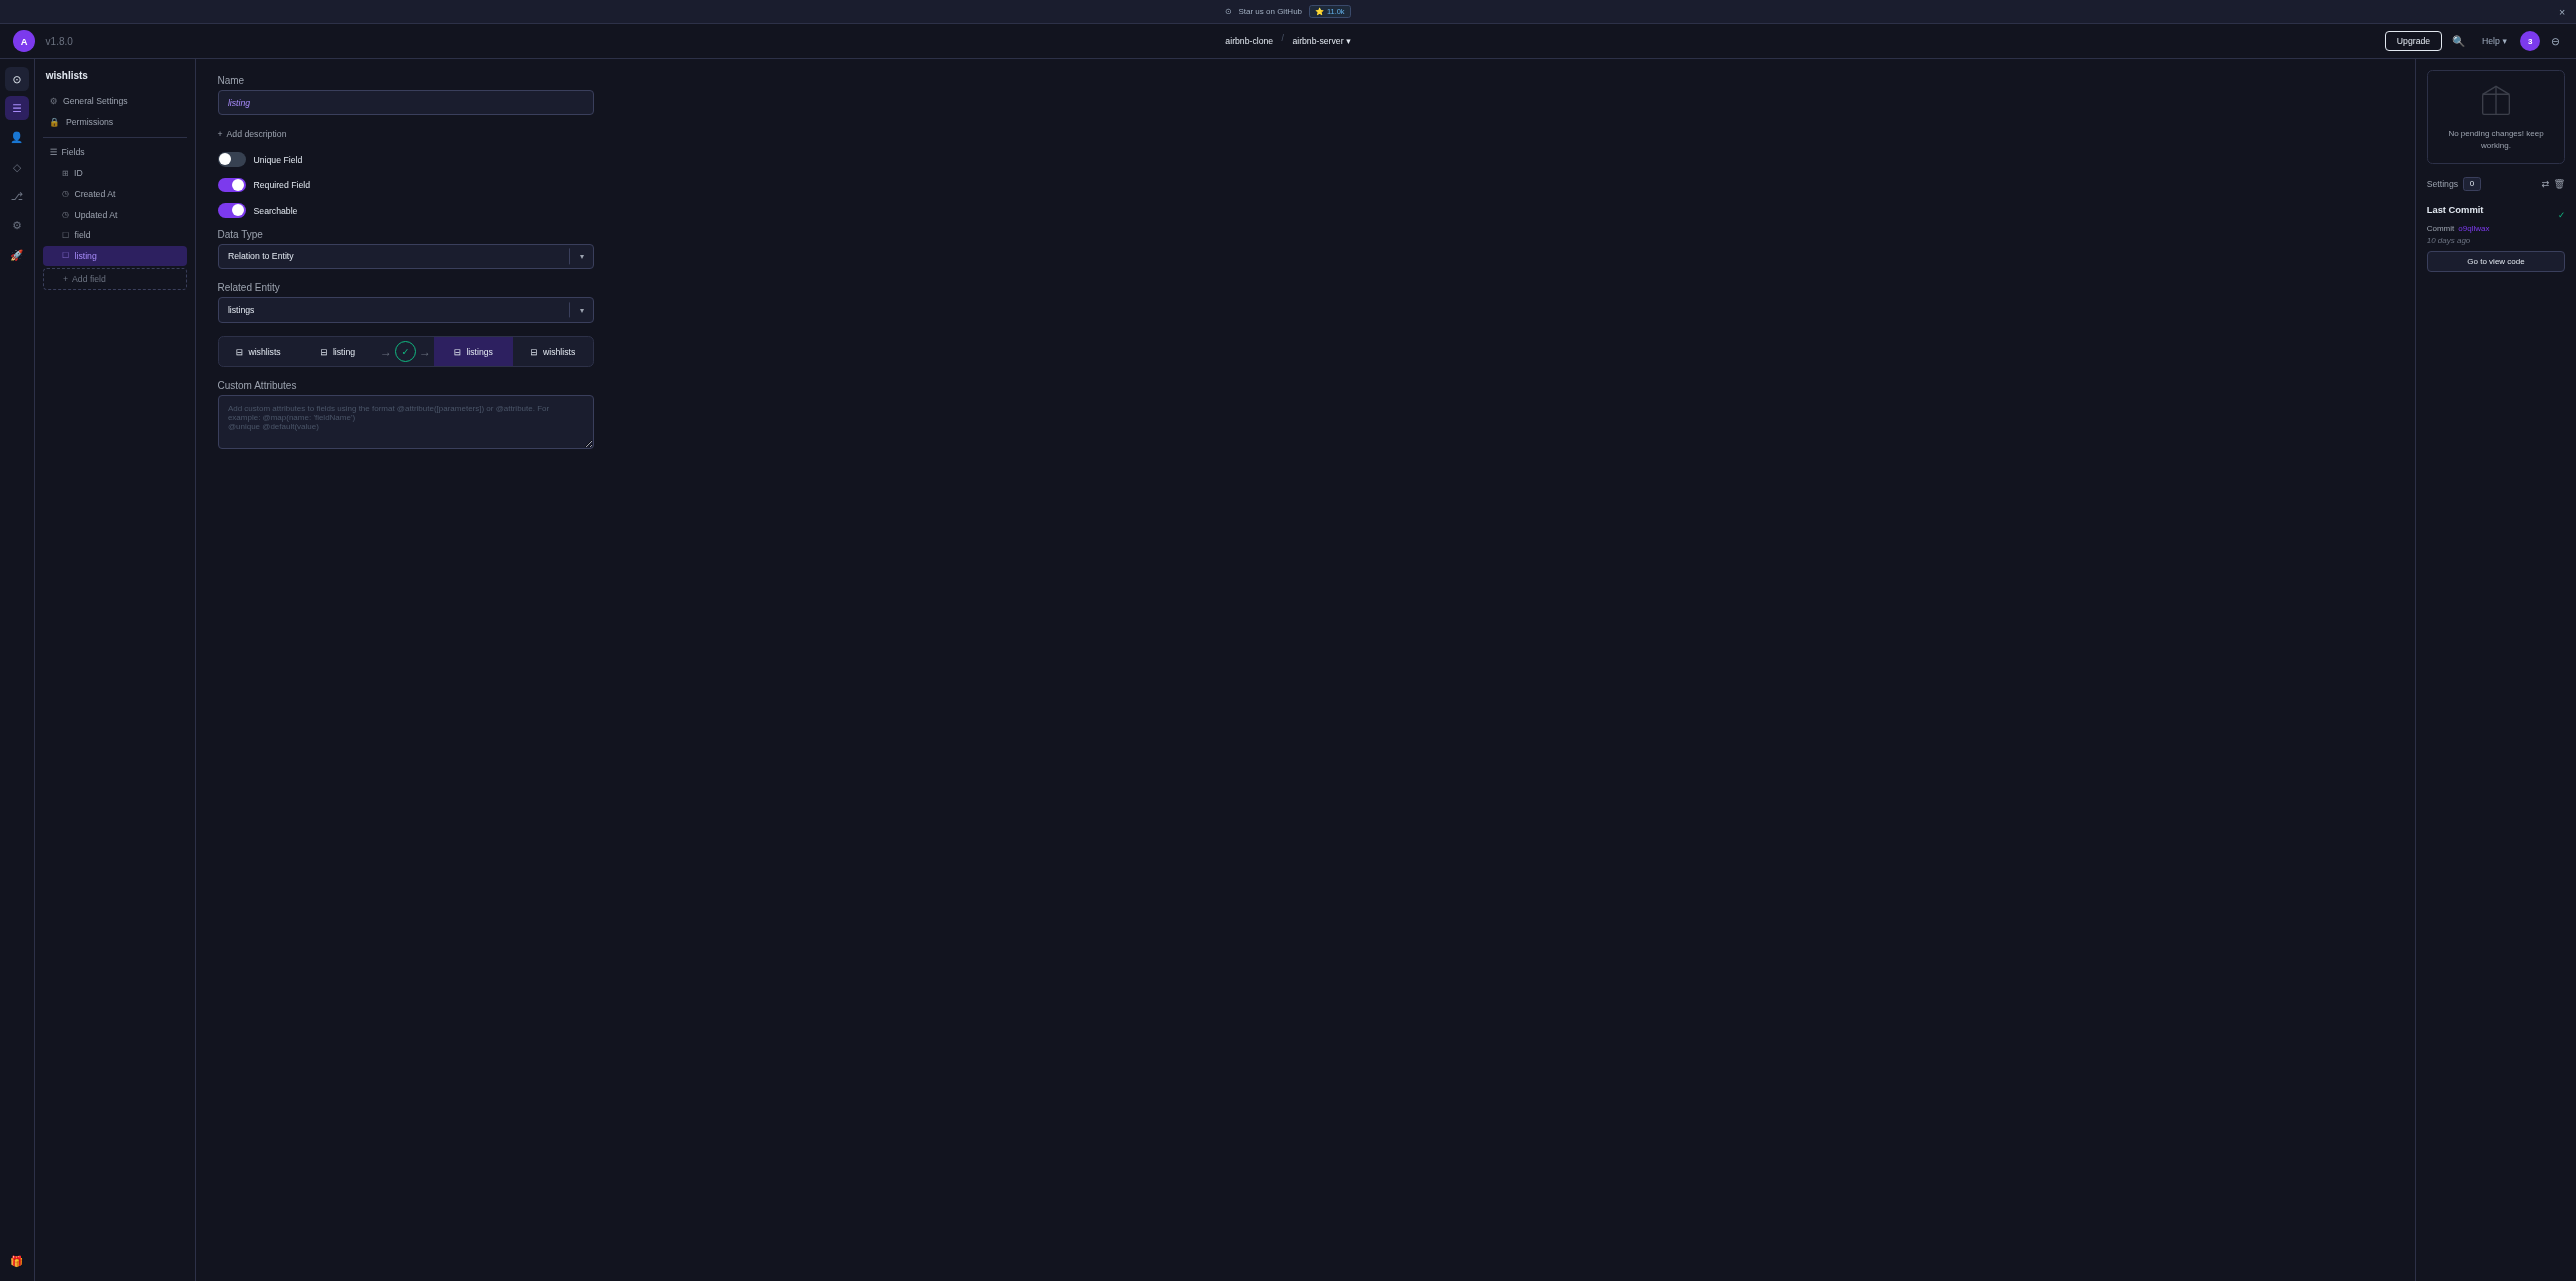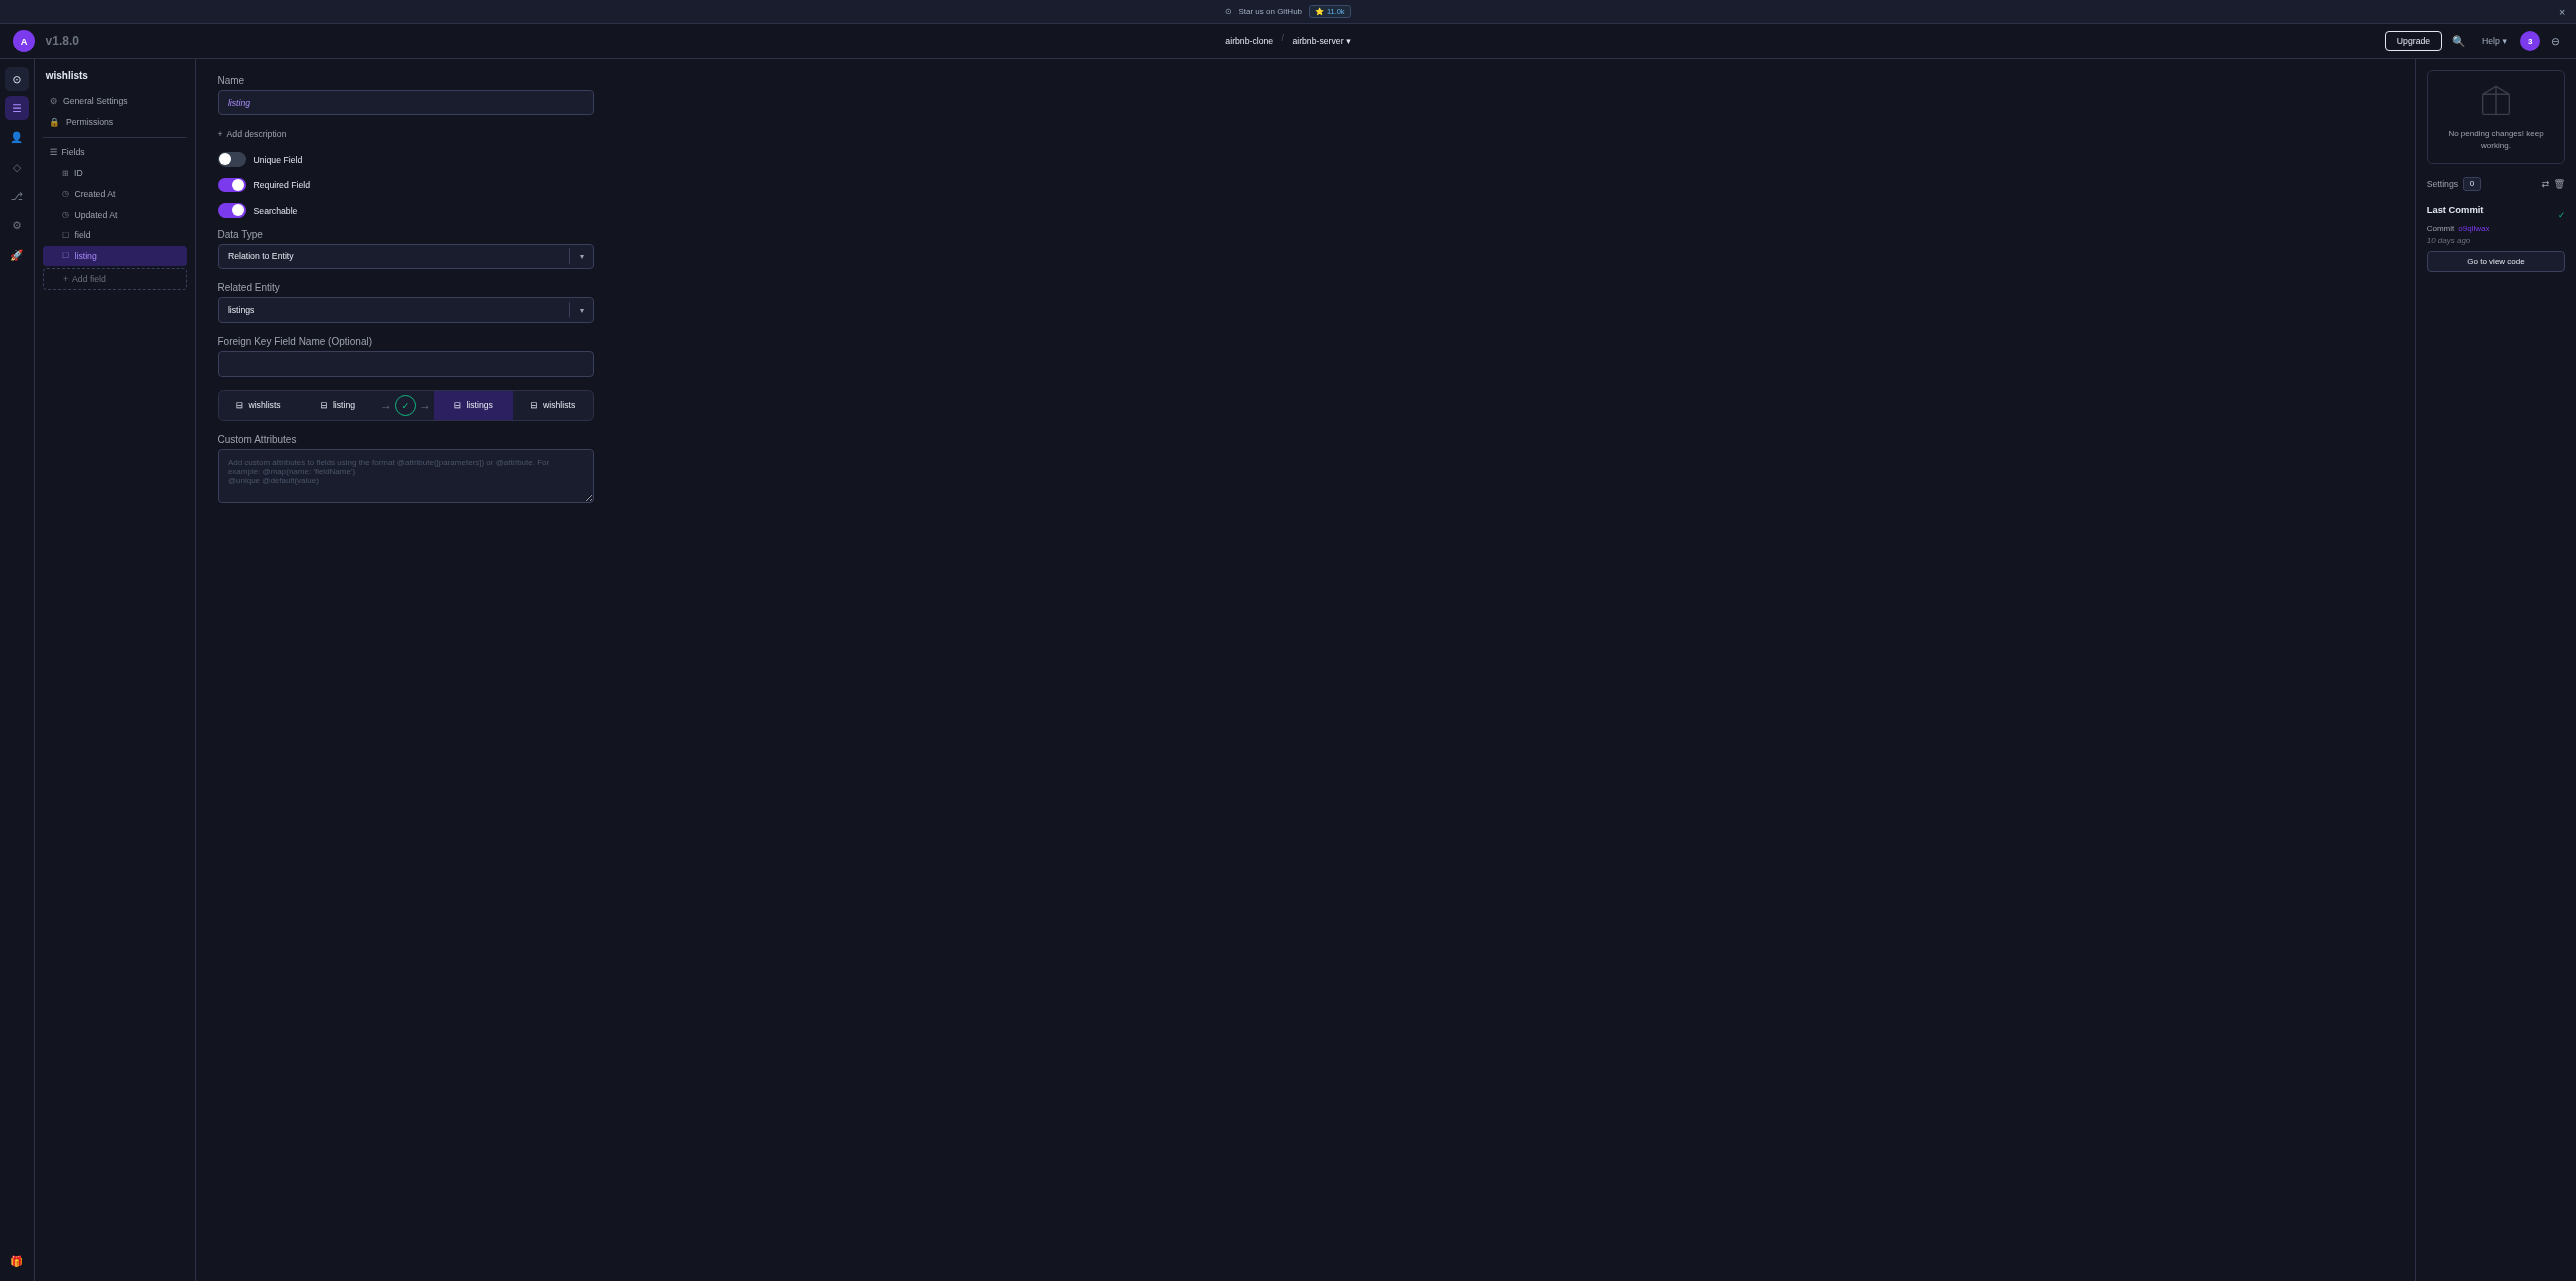--- a/index.html
+++ b/index.html
@@ -51,21 +51,21 @@
     }
     .logo-btn {
       width: 21.5px; height: 21.5px;
       background: #7c3aed;
       border-radius: 50%;
       display: flex; align-items: center; justify-content: center;
       color: white; font-weight: bold; font-size: 9.4px;
       cursor: pointer;
     }
     .version-badge {
-      color: #6b7280; font-size: 12px; margin-right: auto; font-weight: bold;
+      color: #6b7280; font-size: 10px; margin-right: auto;
     }
     .header-center {
       display: flex; align-items: flex-start; gap: 3px;
       position: absolute; left: 50%; transform: translateX(-50%);
     }
     .project-selector {
       background: transparent;
       border: none;
       color: #e2e8f0;
       font-size: 8.7px;
@@ -607,24 +607,20 @@
         <div class="select-wrapper">
           <select class="form-select">
             <option>listings</option>
           </select>
           <div class="select-divider"></div>
           <span class="select-chevron">▾</span>
         </div>
       </div>
 
 
-      <div class="form-group">
-        <label class="form-label">Foreign Key Field Name (Optional)</label>
-        <input type="text" class="form-input" value="" style="">
-      </div>
 
       <div class="relation-diagram">
         <div class="relation-node">
           <span>⊟</span>
           <span>wishlists</span>
         </div>
         <div class="relation-node">
           <span>⊟</span>
           <span>listing</span>
         </div>

